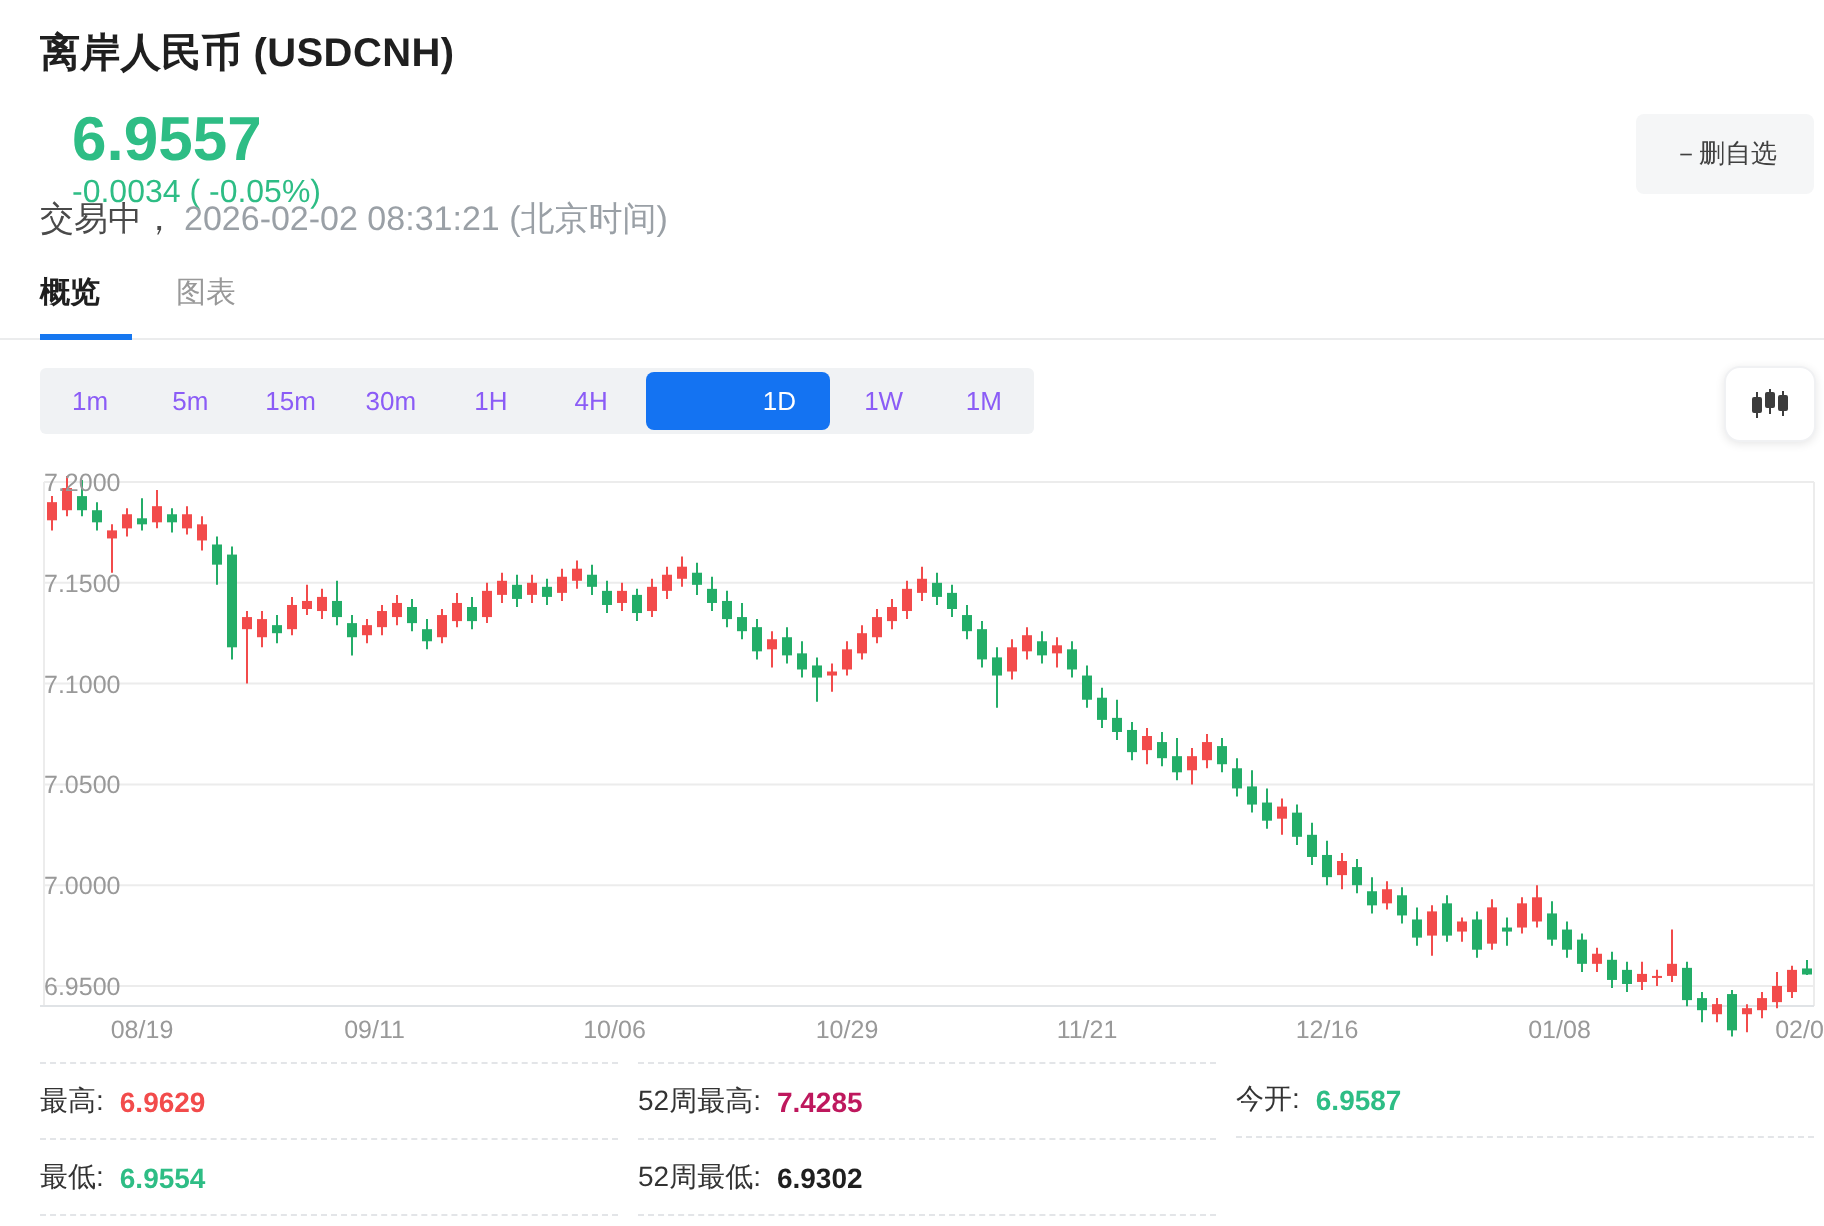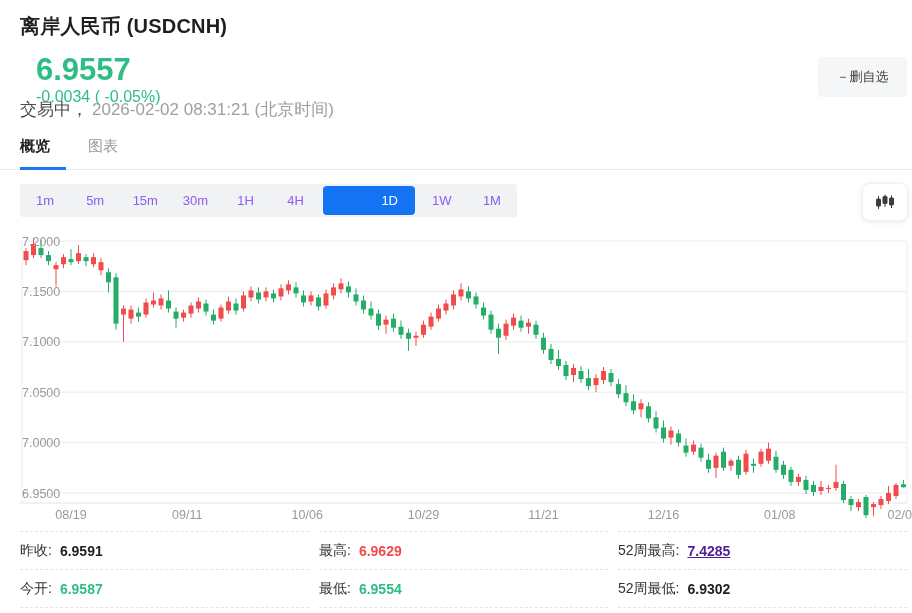--- a/index.html
+++ b/index.html
@@ -353,30 +353,26 @@
     <text x="307.25" y="294" font-size="12.5" fill="#999999" text-anchor="middle">10/06</text>
     <text x="423.5" y="294" font-size="12.5" fill="#999999" text-anchor="middle">10/29</text>
     <text x="543.5" y="294" font-size="12.5" fill="#999999" text-anchor="middle">11/21</text>
     <text x="663.5" y="294" font-size="12.5" fill="#999999" text-anchor="middle">12/16</text>
     <text x="779.75" y="294" font-size="12.5" fill="#999999" text-anchor="middle">01/08</text>
     <text x="899.75" y="294" font-size="12.5" fill="#999999" text-anchor="middle">02/0</text>
   </svg>
 
 <div id="stats" class="abs">
     <div class="stat-cell top">
-      <span class="stat-label">昨收:</span>
-      <span class="stat-value" style="color: rgb(31, 31, 31);">6.9591</span>
-    </div>
-    <div class="stat-cell top">
       <span class="stat-label">最高:</span>
       <span class="stat-value" style="color: rgb(242, 75, 75);">6.9629</span>
     </div>
     <div class="stat-cell top">
       <span class="stat-label">52周最高:</span>
-      <span class="stat-value" style="color: #4c1d95; text-decoration: underline;">7.4285</span>
+      <span class="stat-value" style="color: #be185d;">7.4285</span>
     </div>
     <div class="stat-cell">
       <span class="stat-label">今开:</span>
       <span class="stat-value" style="color: rgb(46, 189, 133);">6.9587</span>
     </div>
     <div class="stat-cell">
       <span class="stat-label">最低:</span>
       <span class="stat-value" style="color: rgb(46, 189, 133);">6.9554</span>
     </div>
     <div class="stat-cell">

